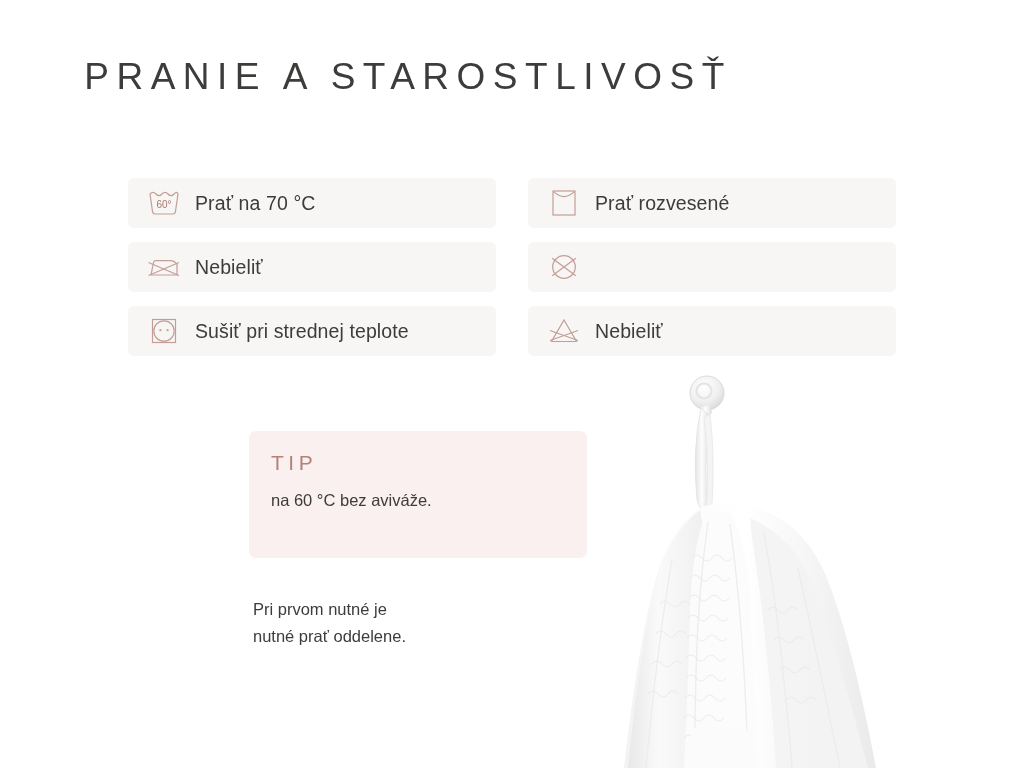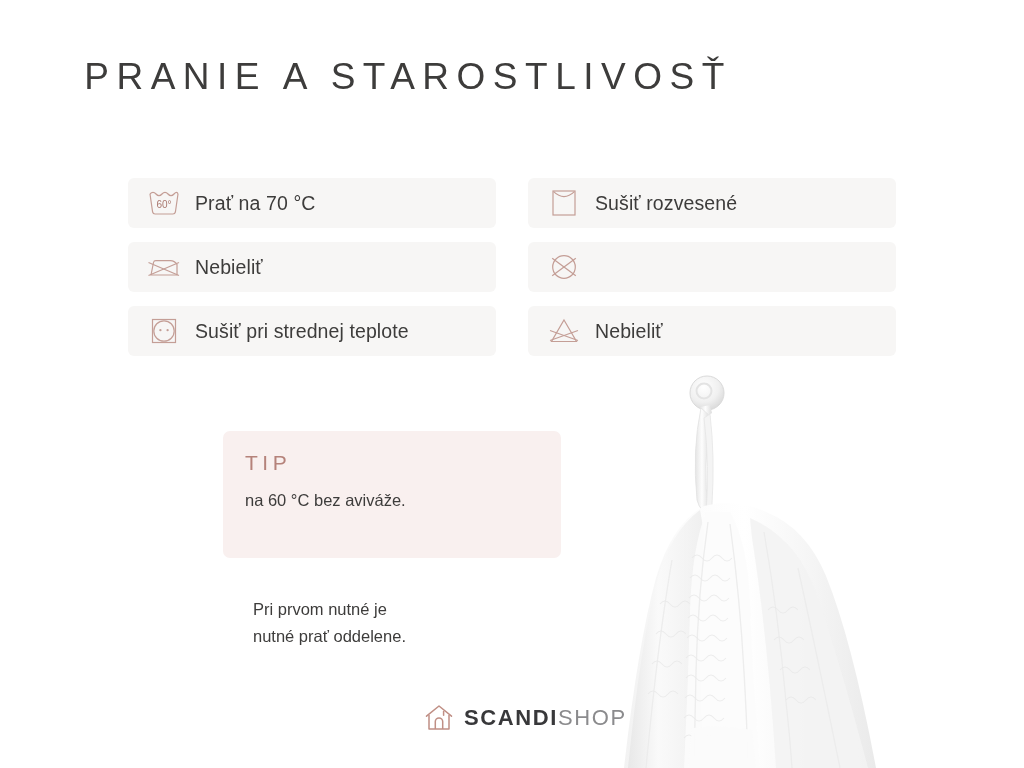--- a/index.html
+++ b/index.html
@@ -69,21 +69,21 @@
     margin-left: 12px;
     font-size: 19.5px;
     color: #3d3c3b;
     letter-spacing: 0.1px;
     white-space: nowrap;
   }
 
   
   .tip-box {
     position: absolute;
-    left: 223px;
+    left: 249px;
     top: 431px;
     width: 338px;
     height: 127px;
     background: #f9f0ef;
     border-radius: 7px;
     padding: 20px 36px 0 22px;
   }
 
   .tip-heading {
     font-size: 21px;
@@ -162,21 +162,21 @@
       <span class="care-label">Prať na 70 °C</span>
     </div>
 
     <div class="care-pill">
       <span class="care-icon">
         <svg width="30" height="30" viewBox="0 0 30 30">
           <rect x="4" y="3" width="22" height="24" fill="none" stroke="#c49e96" stroke-width="1.2"></rect>
           <path d="M4.6 3.6 Q15 13.5 25.4 3.6" fill="none" stroke="#c49e96" stroke-width="1.2"></path>
         </svg>
       </span>
-      <span class="care-label">Sušiť rozvesené</span>
+      <span class="care-label">Prať rozvesené</span>
     </div>
 
     <div class="care-pill">
       <span class="care-icon">
         <svg width="34" height="26" viewBox="0 0 34 26">
           <path d="M4 21 L6.5 8.5 Q6.9 6.6 8.8 6.6 L23.5 6.6 Q27.5 6.6 30 10.4 L30 21 Z" fill="none" stroke="#c49e96" stroke-width="1.2"></path>
           <line x1="1.5" y1="8.5" x2="32" y2="21.5" stroke="#c49e96" stroke-width="1.2"></line>
           <line x1="1.5" y1="21.5" x2="32" y2="8.5" stroke="#c49e96" stroke-width="1.2"></line>
         </svg>
       </span>
@@ -221,33 +221,20 @@
   <div class="tip-box">
     <div class="tip-heading">TIP</div>
     <div class="tip-text">na 60 °C bez aviváže.</div>
   </div>
 
   <div class="note-text">
     <div>Pri prvom nutné je</div>
     <div>nutné prať oddelene.</div>
   </div>
 
-  <div class="logo">
-    <span class="logo-mark">
-      <svg width="30" height="30" viewBox="0 0 30 30">
-        <path d="M2.5 13.2 L15 3 L27.5 13.2" fill="none" stroke="#c08f85" stroke-width="1.5" stroke-linecap="round" stroke-linejoin="round"></path>
-        <path d="M5 12 L5 26 L25 26 L25 12" fill="none" stroke="#c08f85" stroke-width="1.5" stroke-linejoin="round"></path>
-        <path d="M11.3 26 L11.3 18.6 A3.7 3.7 0 0 1 18.7 18.6 L18.7 26" fill="none" stroke="#c08f85" stroke-width="1.5" stroke-linejoin="round"></path>
-        <line x1="19.6" y1="8.5" x2="19.6" y2="12.3" stroke="#c08f85" stroke-width="1.5" stroke-linecap="round"></line>
-      </svg>
-    </span>
-    <span class="logo-text">
-      <span class="logo-scandi">SCANDI</span><span class="logo-shop">SHOP</span>
-    </span>
-  </div>
 
   <div class="towel-photo">
     <svg width="300" height="396" viewBox="0 0 300 396">
       <defs>
         <linearGradient id="towelBody" x1="0" y1="0" x2="1" y2="0">
           <stop offset="0%" stop-color="#f2f2f2"></stop>
           <stop offset="22%" stop-color="#fbfbfb"></stop>
           <stop offset="48%" stop-color="#ffffff"></stop>
           <stop offset="72%" stop-color="#f6f6f6"></stop>
           <stop offset="100%" stop-color="#eaeaea"></stop>

